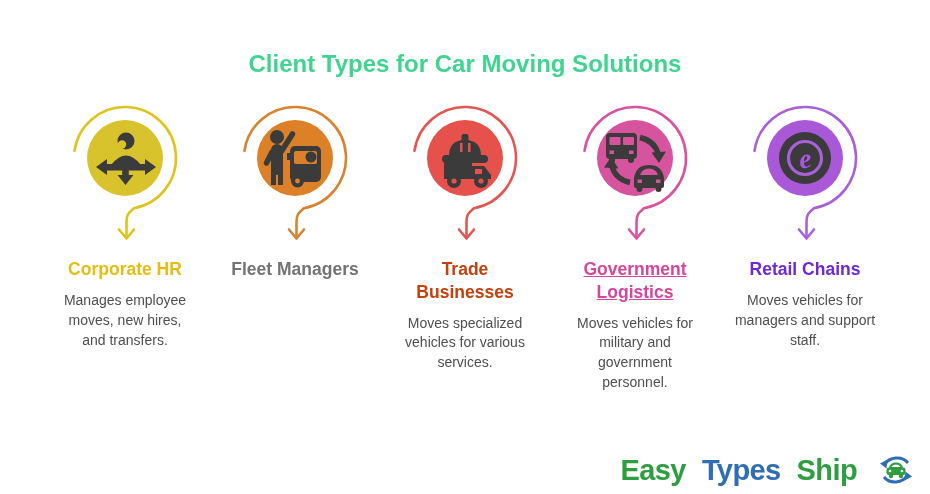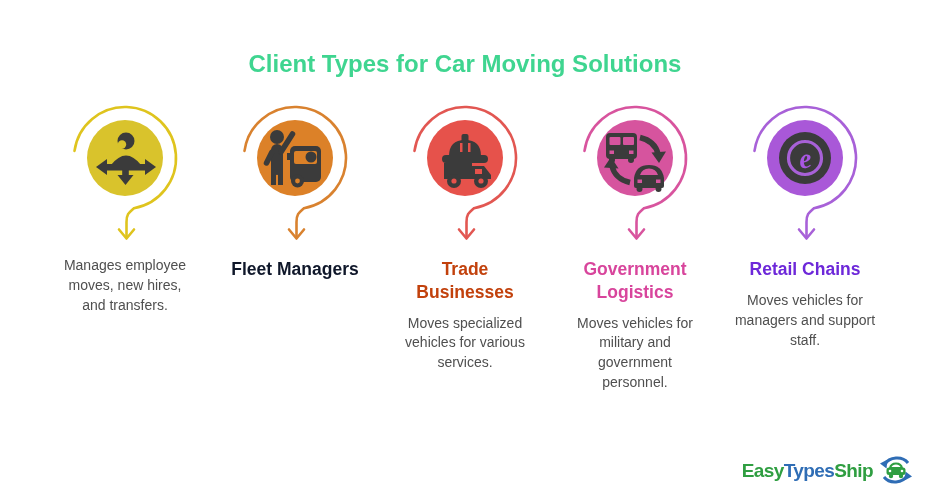--- a/index.html
+++ b/index.html
@@ -38,22 +38,23 @@
     font-size:14px;
     line-height:1.42;
     color:#4f4f4f;
   }
   .col:nth-child(4) .item-desc, .col:nth-child(5) .item-desc{max-width:142px;}
   .icon-dark{fill:#3b3b3b;}
   .logo{
     position:absolute;
     right:16px;bottom:8px;
     display:flex;align-items:center;
-    font-size:19px;font-weight:bold;letter-spacing:-0.6px;
+    font-size:29px;font-weight:bold;letter-spacing:-0.6px;
     line-height:1;
+    gap:16px;
   }
   .logo svg{margin-left:5px;}
 </style>
 </head>
 <body>
 
 <div class="canvas">
 
   <h1 class="main-title" style="color: rgb(63, 213, 144);">Client Types for Car Moving Solutions</h1>
 
@@ -68,20 +69,21 @@
           <circle class="icon-dark" cx="66" cy="45" r="8.5"></circle>
           <circle cx="62" cy="48.5" r="4.2" fill="#d9c32c"></circle>
           <path class="icon-dark" d="M51 69 Q66 50 81 69 Z"></path>
           <rect class="icon-dark" x="46" y="68" width="40" height="6.5"></rect>
           <polygon class="icon-dark" points="36,71 47,63 47,79"></polygon>
           <polygon class="icon-dark" points="96,71 85,63 85,79"></polygon>
           <rect class="icon-dark" x="62.2" y="73" width="6.6" height="7"></rect>
           <polygon class="icon-dark" points="65.5,89 57.5,79 73.5,79"></polygon>
         </g>
       </svg>
+      <h3 class="item-title" style="color: rgb(230, 190, 18);">Corporate HR</h3>
       <p class="item-desc">Manages employee moves, new hires, and transfers.</p>
     </div>
 
     <div class="col">
       <svg class="graphic" width="130" height="150" viewBox="0 0 130 150">
         <path fill="none" stroke-width="2.6" stroke-linecap="round" d="M14.5 54.9 A51 51 0 1 1 73.9 112.2 C69 116.5 66.5 118 66.5 126 L66.5 141" stroke="#d9822f"></path>
         <path fill="none" stroke-width="2.6" stroke-linecap="round" stroke-linejoin="round" d="M59 133.5 L66.5 142.5 L74 133.5" stroke="#d9822f"></path>
         <circle cx="65" cy="62" r="38" fill="#dc8128"></circle>
         <g>
           <circle class="icon-dark" cx="47" cy="41" r="7"></circle>
@@ -91,21 +93,21 @@
           <line x1="51" y1="56" x2="62.5" y2="38" stroke="#3b3b3b" stroke-width="5.5" stroke-linecap="round"></line>
           <line x1="42" y1="56" x2="36.5" y2="67" stroke="#3b3b3b" stroke-width="5.5" stroke-linecap="round"></line>
           <rect class="icon-dark" x="57" y="57" width="5" height="7"></rect>
           <rect class="icon-dark" x="60" y="50" width="31" height="36" rx="5"></rect>
           <rect x="64" y="55" width="23" height="13" rx="2" fill="#dc8128"></rect>
           <circle class="icon-dark" cx="81" cy="61" r="5.5"></circle>
           <circle class="icon-dark" cx="67.5" cy="85" r="6.5"></circle>
           <circle cx="67.5" cy="85" r="2.4" fill="#dc8128"></circle>
         </g>
       </svg>
-      <h3 class="item-title" style="color: #0f172a;">Fleet Managers</h3>
+      <h3 class="item-title" style="color: #737373;">Fleet Managers</h3>
     </div>
 
     <div class="col">
       <svg class="graphic" width="130" height="150" viewBox="0 0 130 150">
         <path fill="none" stroke-width="2.6" stroke-linecap="round" d="M14.5 54.9 A51 51 0 1 1 73.9 112.2 C69 116.5 66.5 118 66.5 126 L66.5 141" stroke="#e25752"></path>
         <path fill="none" stroke-width="2.6" stroke-linecap="round" stroke-linejoin="round" d="M59 133.5 L66.5 142.5 L74 133.5" stroke="#e25752"></path>
         <circle cx="65" cy="62" r="38" fill="#e6524b"></circle>
         <g>
           <rect class="icon-dark" x="61.5" y="38" width="7" height="10" rx="2"></rect>
           <path class="icon-dark" d="M49 60 Q49 44 65 44 Q81 44 81 60 Z"></path>
@@ -143,21 +145,21 @@
           <rect x="67.5" y="83.5" width="4.5" height="3.5" fill="#d6549e"></rect>
           <rect x="86" y="83.5" width="4.5" height="3.5" fill="#d6549e"></rect>
           <circle class="icon-dark" cx="69.5" cy="93" r="3"></circle>
           <circle class="icon-dark" cx="88.5" cy="93" r="3"></circle>
           <path d="M70 41.5 Q85 45 88 58" fill="none" stroke="#3b3b3b" stroke-width="5.5"></path>
           <polygon class="icon-dark" points="89,67 81.5,56.5 96,55.5"></polygon>
           <path d="M60 86.5 Q45 83 42 70" fill="none" stroke="#3b3b3b" stroke-width="5.5"></path>
           <polygon class="icon-dark" points="41,61 34,71.5 48.5,72.5"></polygon>
         </g>
       </svg>
-      <h3 class="item-title" style="color: rgb(216, 69, 156);">Government Logistics</h3>
+      <h3 class="item-title" style="color: rgb(216, 69, 156); text-decoration: underline;">Government Logistics</h3>
       <p class="item-desc">Moves vehicles for military and government personnel.</p>
     </div>
 
     <div class="col">
       <svg class="graphic" width="130" height="150" viewBox="0 0 130 150">
         <path fill="none" stroke-width="2.6" stroke-linecap="round" d="M14.5 54.9 A51 51 0 1 1 73.9 112.2 C69 116.5 66.5 118 66.5 126 L66.5 141" stroke="#a861d8"></path>
         <path fill="none" stroke-width="2.6" stroke-linecap="round" stroke-linejoin="round" d="M59 133.5 L66.5 142.5 L74 133.5" stroke="#a861d8"></path>
         <circle cx="65" cy="62" r="38" fill="#a958d8"></circle>
         <g>
           <circle class="icon-dark" cx="65" cy="62" r="26"></circle>

